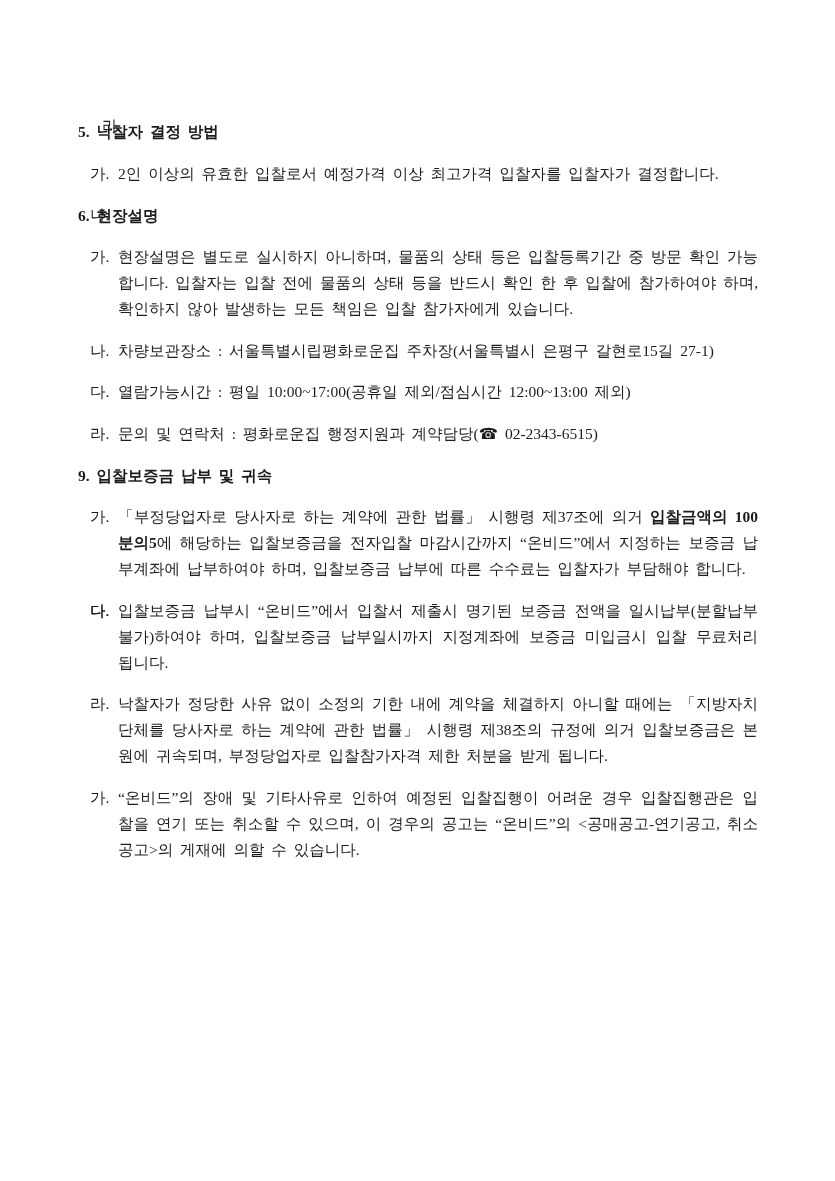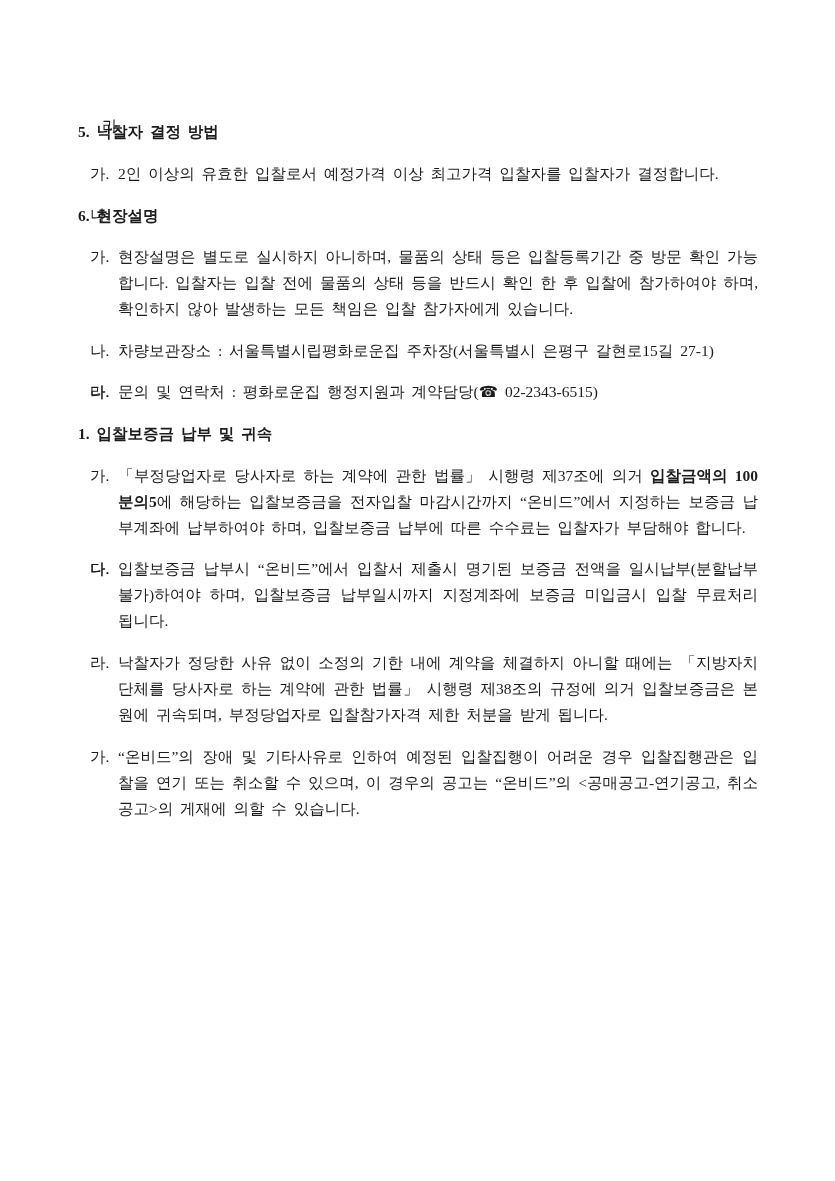--- a/index.html
+++ b/index.html
@@ -75,29 +75,30 @@
     <p class="doc-item">
       <span class="label">가.</span>
       <span>현장설명은 별도로 실시하지 아니하며, 물품의 상태 등은 입찰등록기간 중 방문 확인 가능합니다. 입찰자는 입찰 전에 물품의 상태 등을 반드시 확인 한 후 입찰에 참가하여야 하며, 확인하지 않아 발생하는 모든 책임은 입찰 참가자에게 있습니다.</span>
     </p>
     <p class="doc-item">
       <span class="label">나.</span>
       <span>차량보관장소 : 서울특별시립평화로운집 주차장(서울특별시 은평구 갈현로15길 27-1)</span>
     </p>
     <p class="doc-item">
       <span class="label">다.</span>
+      <span>열람가능시간 : 평일 10:00~17:00(공휴일 제외/점심시간 12:00~13:00 제외)</span>
     </p>
     <p class="doc-item">
       <span class="label">라.</span>
       <span>문의 및 연락처 : 평화로운집 행정지원과 계약담당(</span><span class="phone-glyph">☎</span><span> 02-2343-6515)</span>
     </p>
   </div>
 
   <div class="section">
-    <p class="section-title">1. 입찰보증금 납부 및 귀속</p>
+    <p class="section-title">9. 입찰보증금 납부 및 귀속</p>
     <p class="doc-item">
       <span class="label">가.</span>
       <span>「부정당업자로 당사자로 하는 계약에 관한 법률」 시행령 제37조에 의거 </span><span class="b">입찰금액의 100분의5</span><span>에 해당하는 입찰보증금을 전자입찰 마감시간까지 “온비드”에서 지정하는 보증금 납부계좌에 납부하여야 하며, 입찰보증금 납부에 따른 수수료는 입찰자가 부담해야 합니다.</span>
     </p>
     <p class="doc-item">
       <span class="label">나.</span>
     </p>
     <p class="doc-item">
       <span class="label">다.</span>
       <span>입찰보증금 납부시 “온비드”에서 입찰서 제출시 명기된 보증금 전액을 일시납부(분할납부 불가)하여야 하며, 입찰보증금 납부일시까지 지정계좌에 보증금 미입금시 입찰 무료처리 됩니다.</span>

